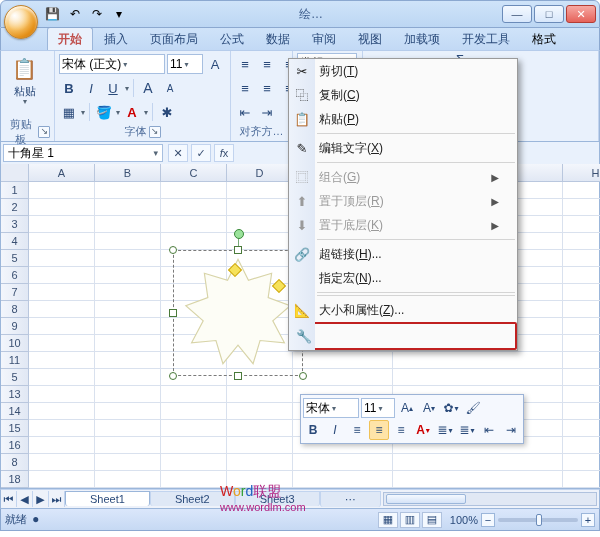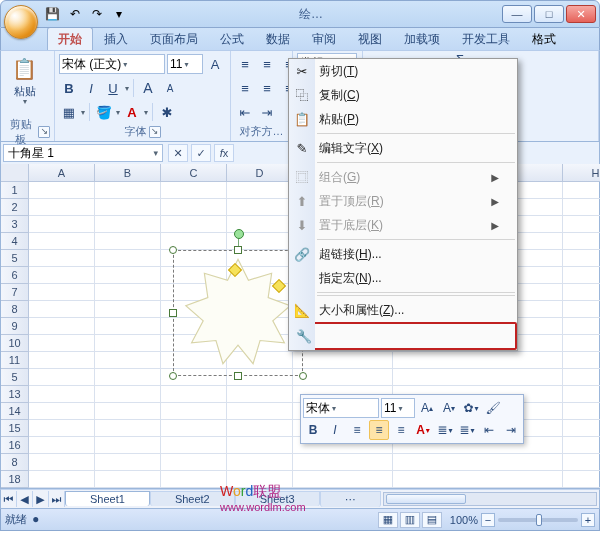--- a/index.html
+++ b/index.html
@@ -516,21 +516,21 @@
     <div class="zbtn">−</div>
     <div class="zslider">
         <div class="zthumb"></div>
       </div>
     <div class="zbtn">+</div>
   </div>
 </div>
 
 <div class="minibar" style="left:300px;top:394px;width:224px;">
   <div class="row">
-    <div class="combo" style="width:76px;">
+    <div class="combo" style="width:56px;">
         <span>宋体</span>
         <span class="drop">▾</span>
       </div>
     <div class="combo" style="width:34px;">
         <span>11</span>
         <span class="drop">▾</span>
       </div>
     <div class="btn">A<span style="font-size:8px;">▴</span></div>
     <div class="btn">A<span style="font-size:8px;">▾</span></div>
     <div class="btn">✿<span class="drop">▾</span></div>

